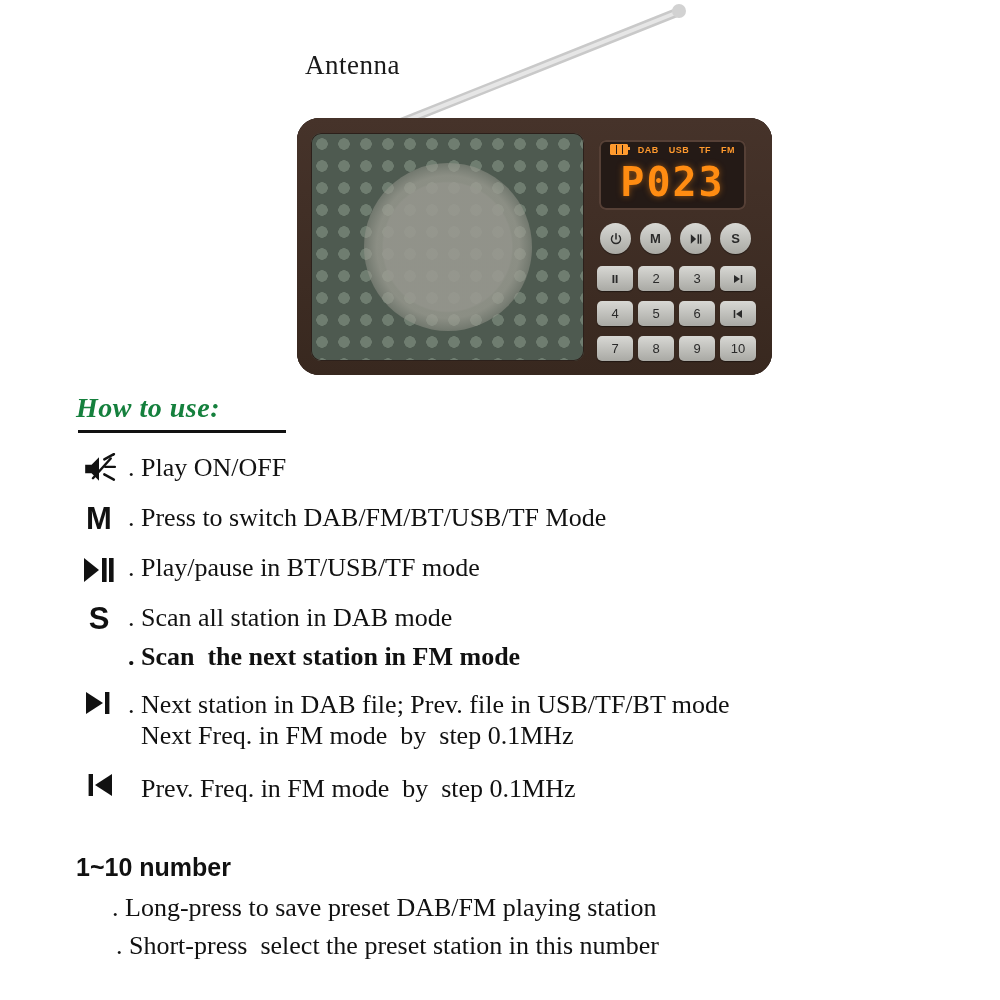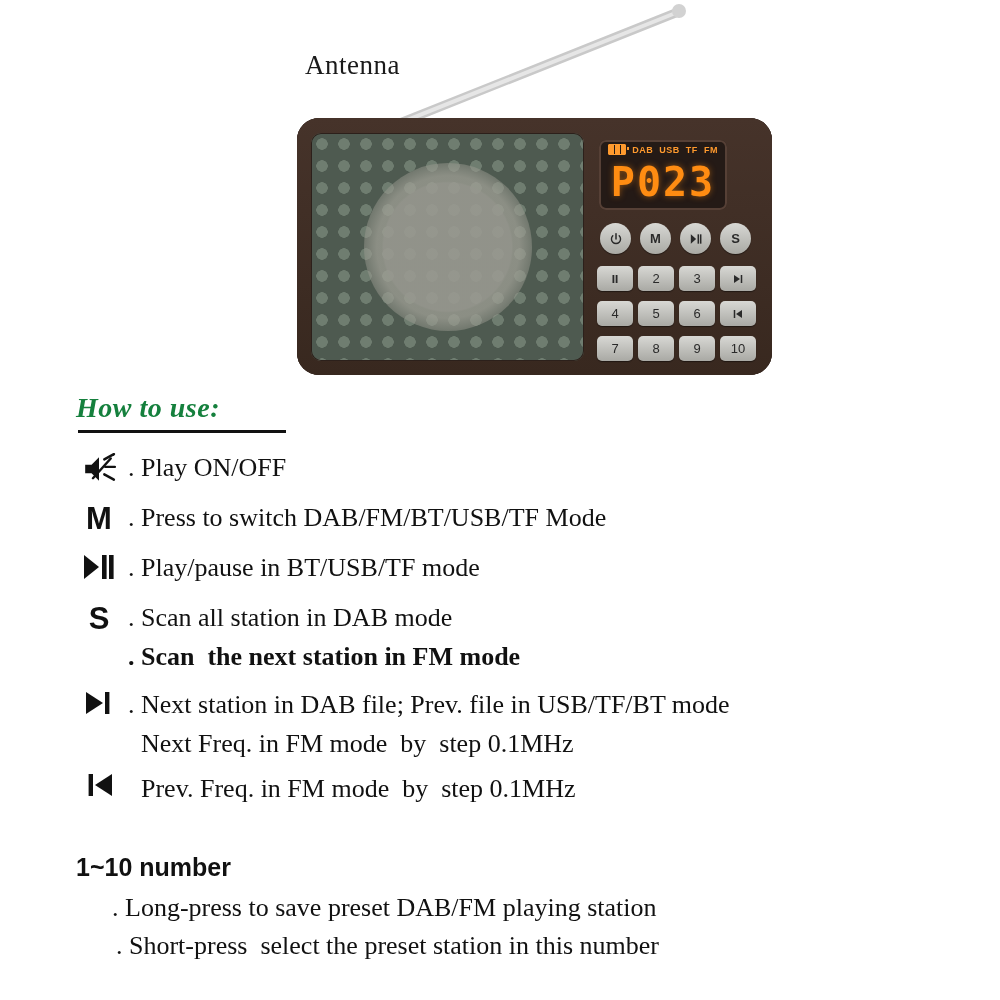--- a/index.html
+++ b/index.html
@@ -84,21 +84,21 @@
     margin: -84px 0 0 -84px;
     border-radius: 50%;
     background: radial-gradient(circle, rgba(160,160,150,0.75) 0 60%, rgba(150,150,140,0.35) 75%, rgba(150,150,140,0) 100%);
   }
 
   
   #display {
     position: absolute;
     left: 302px;
     top: 22px;
-    width: 128px;
+    width: 147px;
     height: 70px;
     background: #241a16;
     border-radius: 7px;
     box-shadow: inset 0 0 0 2px #564036;
     overflow: hidden;
   }
   #display-icons {
     position: absolute;
     left: 0; right: 0; top: 4px;
     display: flex;
@@ -329,21 +329,21 @@
     </svg>
   </div>
   <div class="row-text">. Play ON/OFF</div>
 </div>
 
 <div class="row" style="top:503px;">
   <div class="row-icon" style="font-size:31px;">M</div>
   <div class="row-text">. Press to switch DAB/FM/BT/USB/TF Mode</div>
 </div>
 
-<div class="row" style="top:553px;">
+<div class="row" style="top:553px;align-items:flex-end;">
   <div class="row-icon">
     <svg width="36" height="28" viewBox="0 0 36 28" class="icon-svg">
       <path d="M3 2 L18 14 L3 26 Z" fill="#111"></path>
       <rect x="21" y="2" width="4.6" height="24" fill="#111"></rect>
       <rect x="28" y="2" width="4.6" height="24" fill="#111"></rect>
     </svg>
   </div>
   <div class="row-text">. Play/pause in BT/USB/TF mode</div>
 </div>
 
@@ -357,21 +357,21 @@
 
 <div class="row" style="top:690px;">
   <div class="row-icon">
     <svg width="32" height="26" viewBox="0 0 32 26" class="icon-svg">
       <path d="M3 2 L20 13 L3 24 Z" fill="#111"></path>
       <rect x="22" y="2" width="4.4" height="22" fill="#111"></rect>
     </svg>
   </div>
   <div>
     <div class="row-text">. Next station in DAB file; Prev. file in USB/TF/BT mode</div>
-    <div class="row-text sub" style="margin-top:8px;">  Next Freq. in FM mode  by  step 0.1MHz</div>
+    <div class="row-text sub" style="margin-top:0;">  Next Freq. in FM mode  by  step 0.1MHz</div>
   </div>
 </div>
 
 <div class="row" style="top:772px;">
   <div class="row-icon">
     <svg width="32" height="26" viewBox="0 0 32 26" class="icon-svg">
       <rect x="5.6" y="2" width="4.4" height="22" fill="#111"></rect>
       <path d="M29 2 L12 13 L29 24 Z" fill="#111"></path>
     </svg>
   </div>

